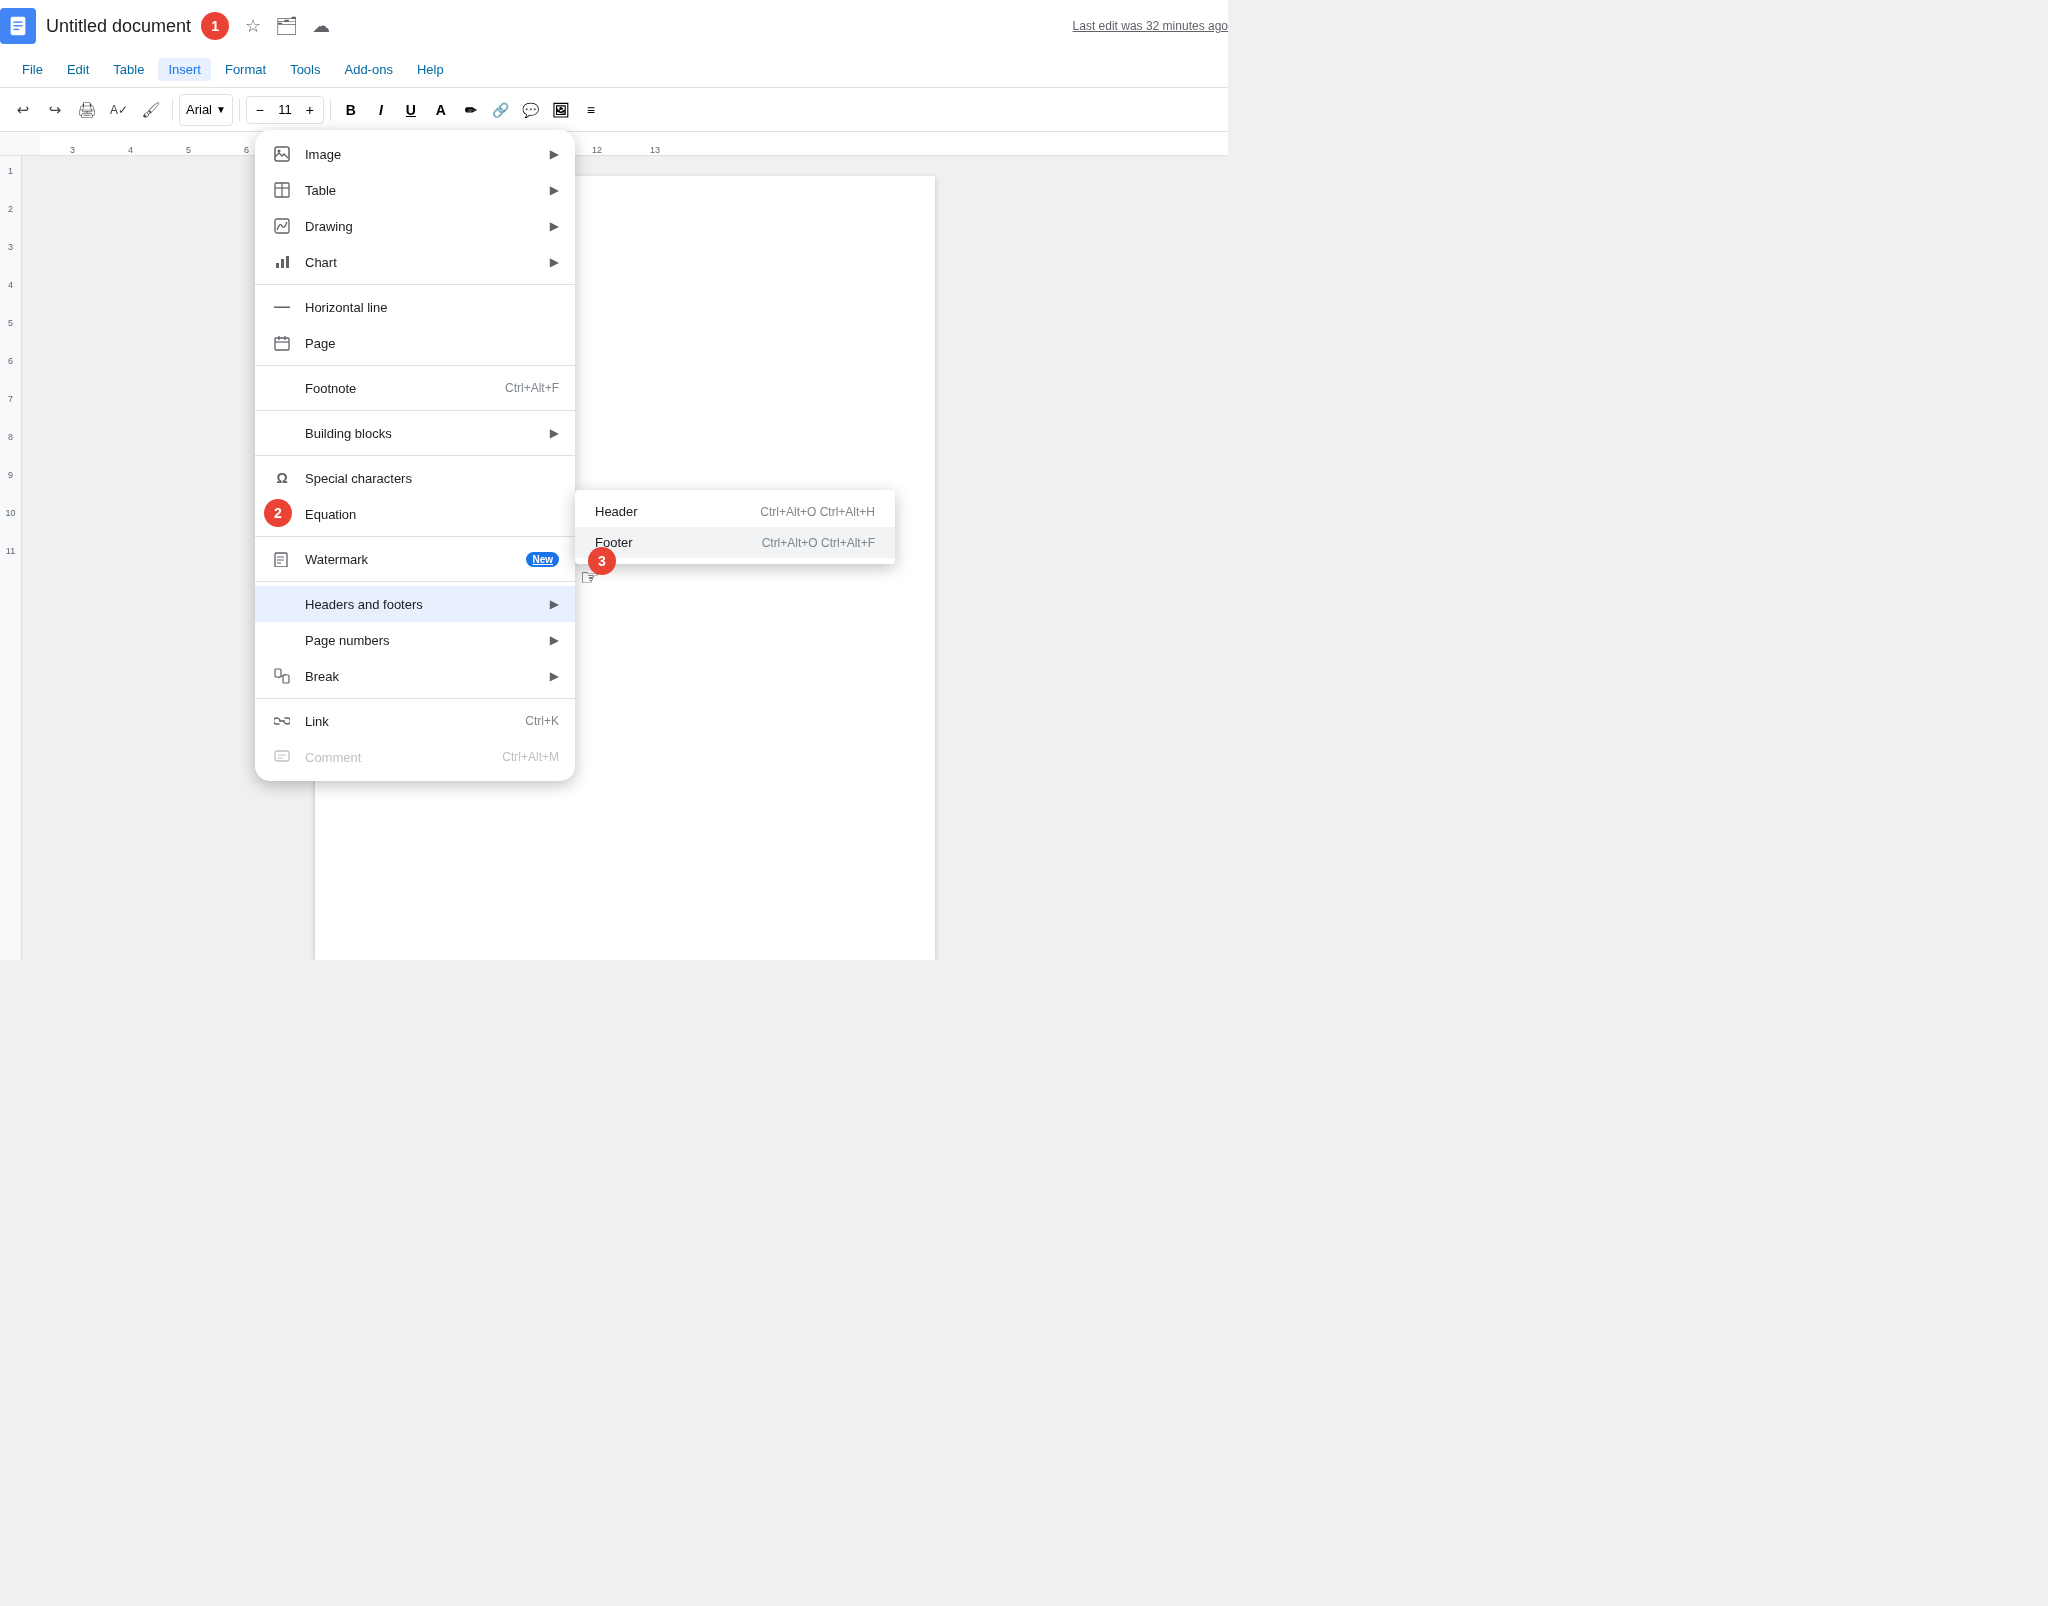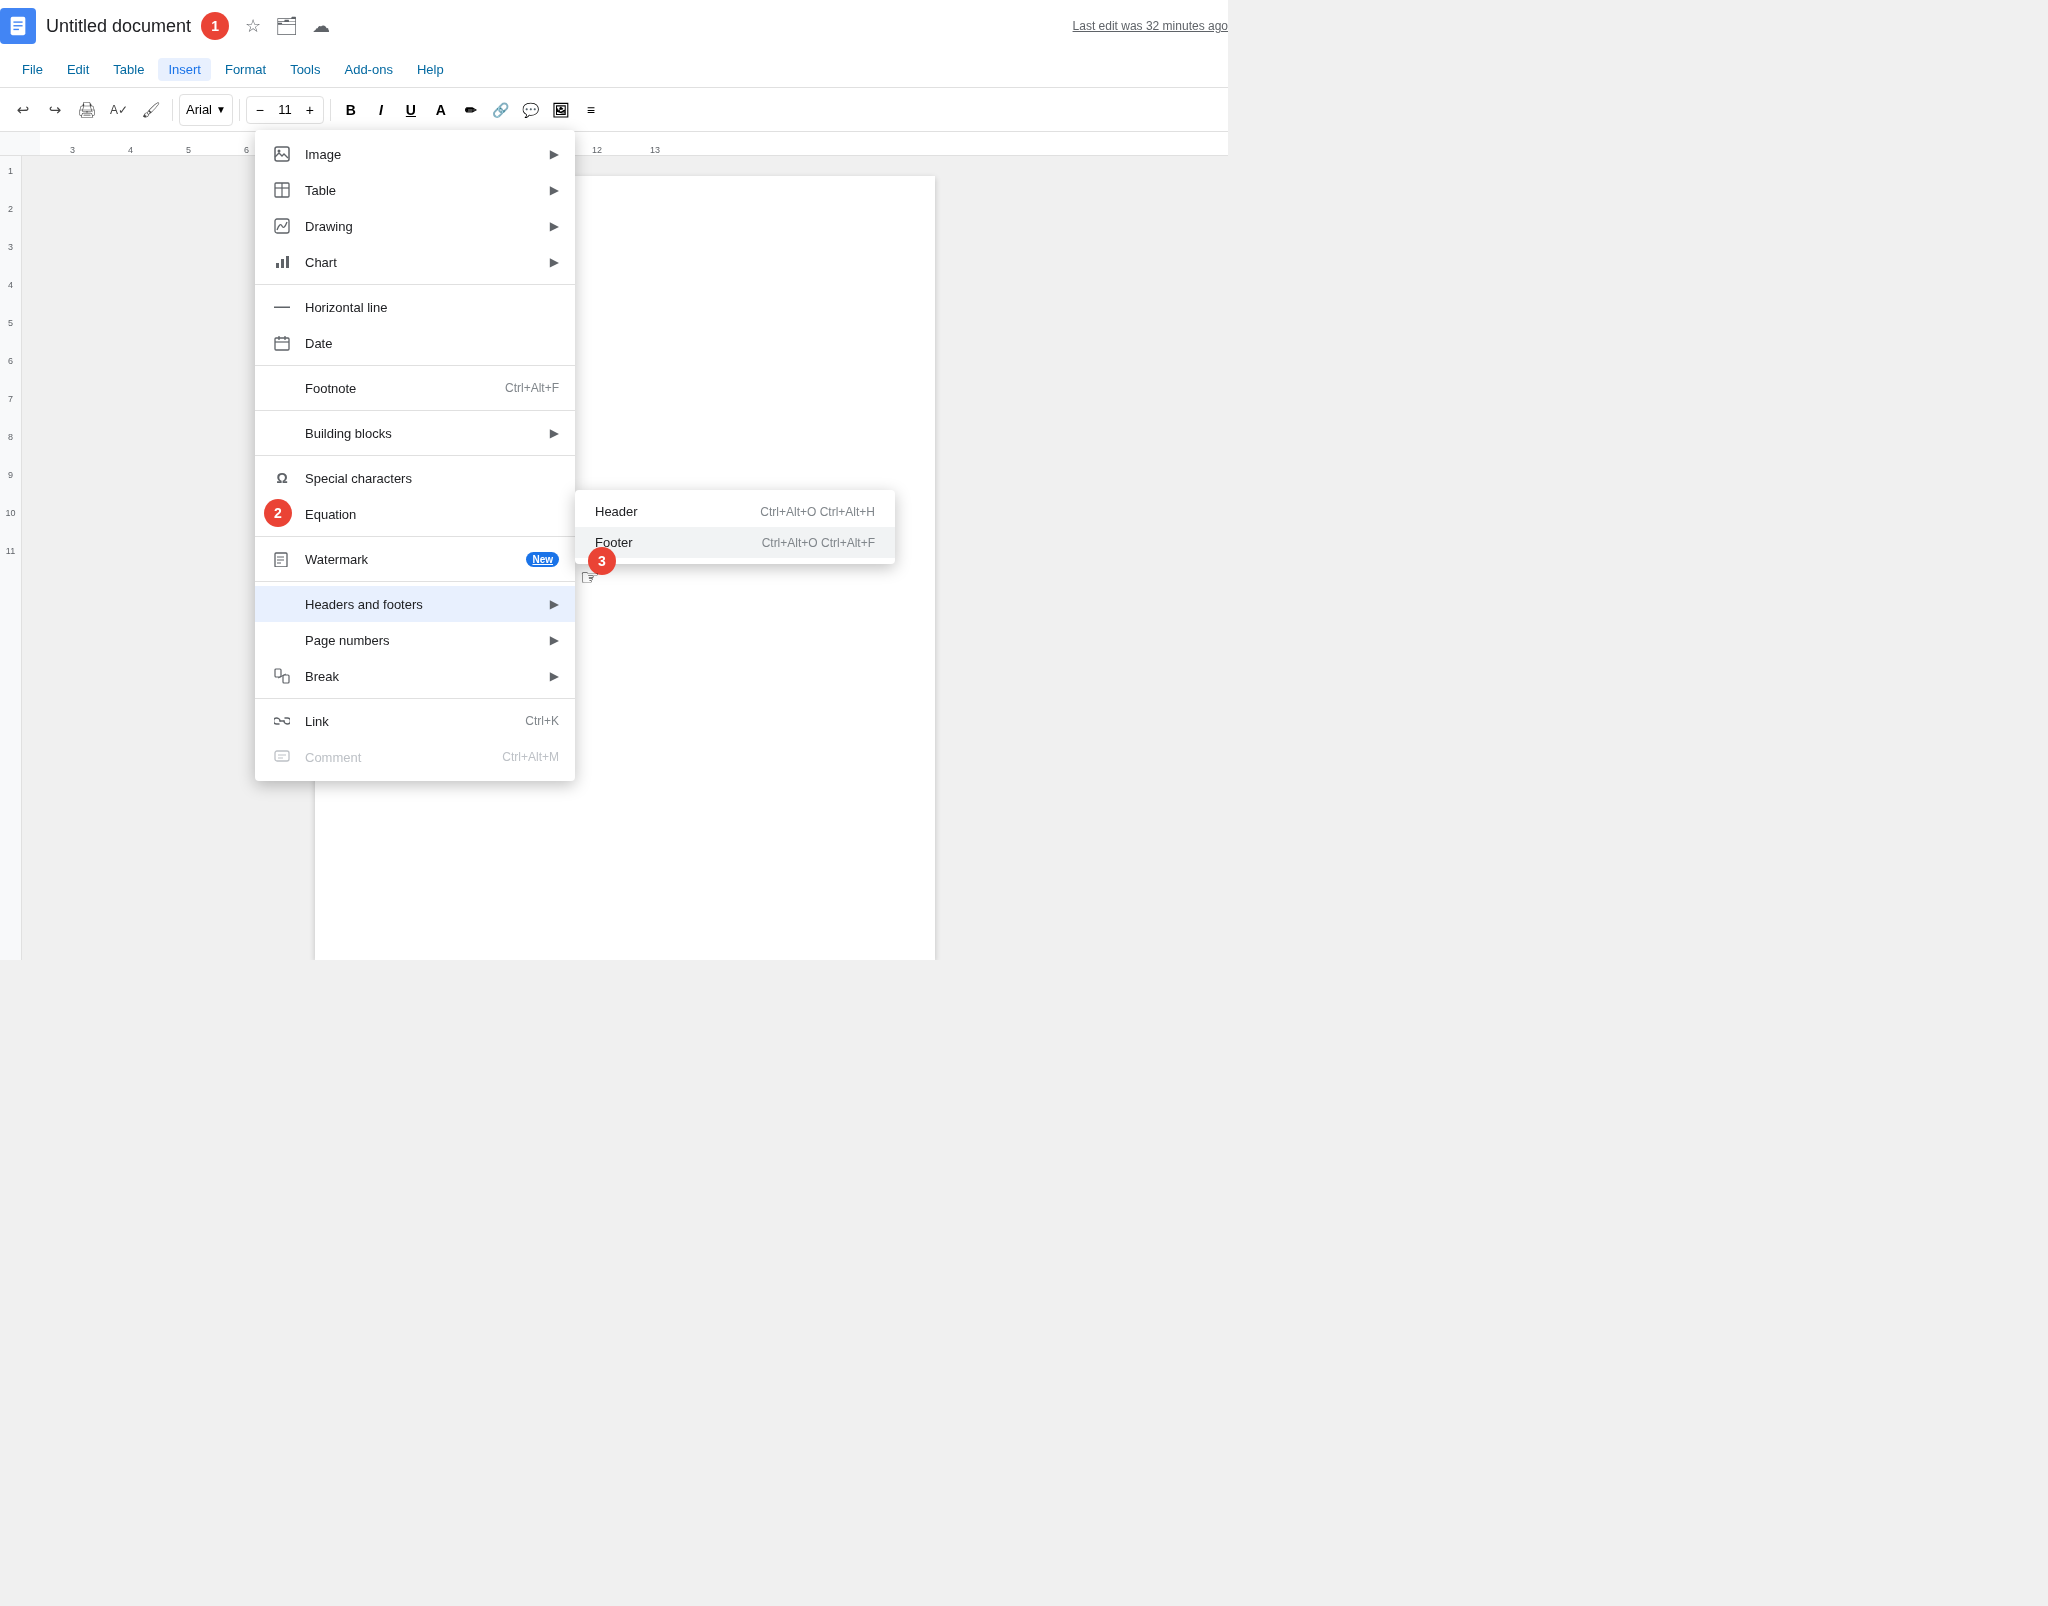--- a/index.html
+++ b/index.html
@@ -215,21 +215,21 @@
       box-shadow: 0 2px 6px rgba(0,0,0,0.2);
       position: relative;
     }
 
     
     .insert-menu {
       position: absolute;
       top: 130px;
       left: 255px;
       background: #fff;
-      border-radius: 4px;
+      border-radius: 15px;
       box-shadow: 0 4px 16px rgba(0,0,0,0.25);
       width: 320px;
       padding: 6px 0;
       z-index: 100;
     }
     .menu-row {
       display: flex;
       align-items: center;
       padding: 7px 16px;
       cursor: pointer;
@@ -521,21 +521,21 @@
 
   <div class="menu-row">
     <div class="menu-row-icon">
       <svg width="16" height="16" viewBox="0 0 16 16">
           <rect x="1" y="3" width="14" height="12" rx="1" fill="none" stroke="#5f6368" stroke-width="1.3"></rect>
           <line x1="1" y1="7" x2="15" y2="7" stroke="#5f6368" stroke-width="1.2"></line>
           <line x1="5" y1="1" x2="5" y2="5" stroke="#5f6368" stroke-width="1.3"></line>
           <line x1="11" y1="1" x2="11" y2="5" stroke="#5f6368" stroke-width="1.3"></line>
         </svg>
     </div>
-    <span class="menu-row-label">Date</span>
+    <span class="menu-row-label">Page</span>
   </div>
 
   <div class="menu-divider"></div>
 
   <div class="menu-row">
     <div class="menu-row-icon"></div>
     <span class="menu-row-label">Footnote</span>
     <span class="menu-row-shortcut">Ctrl+Alt+F</span>
   </div>
 

